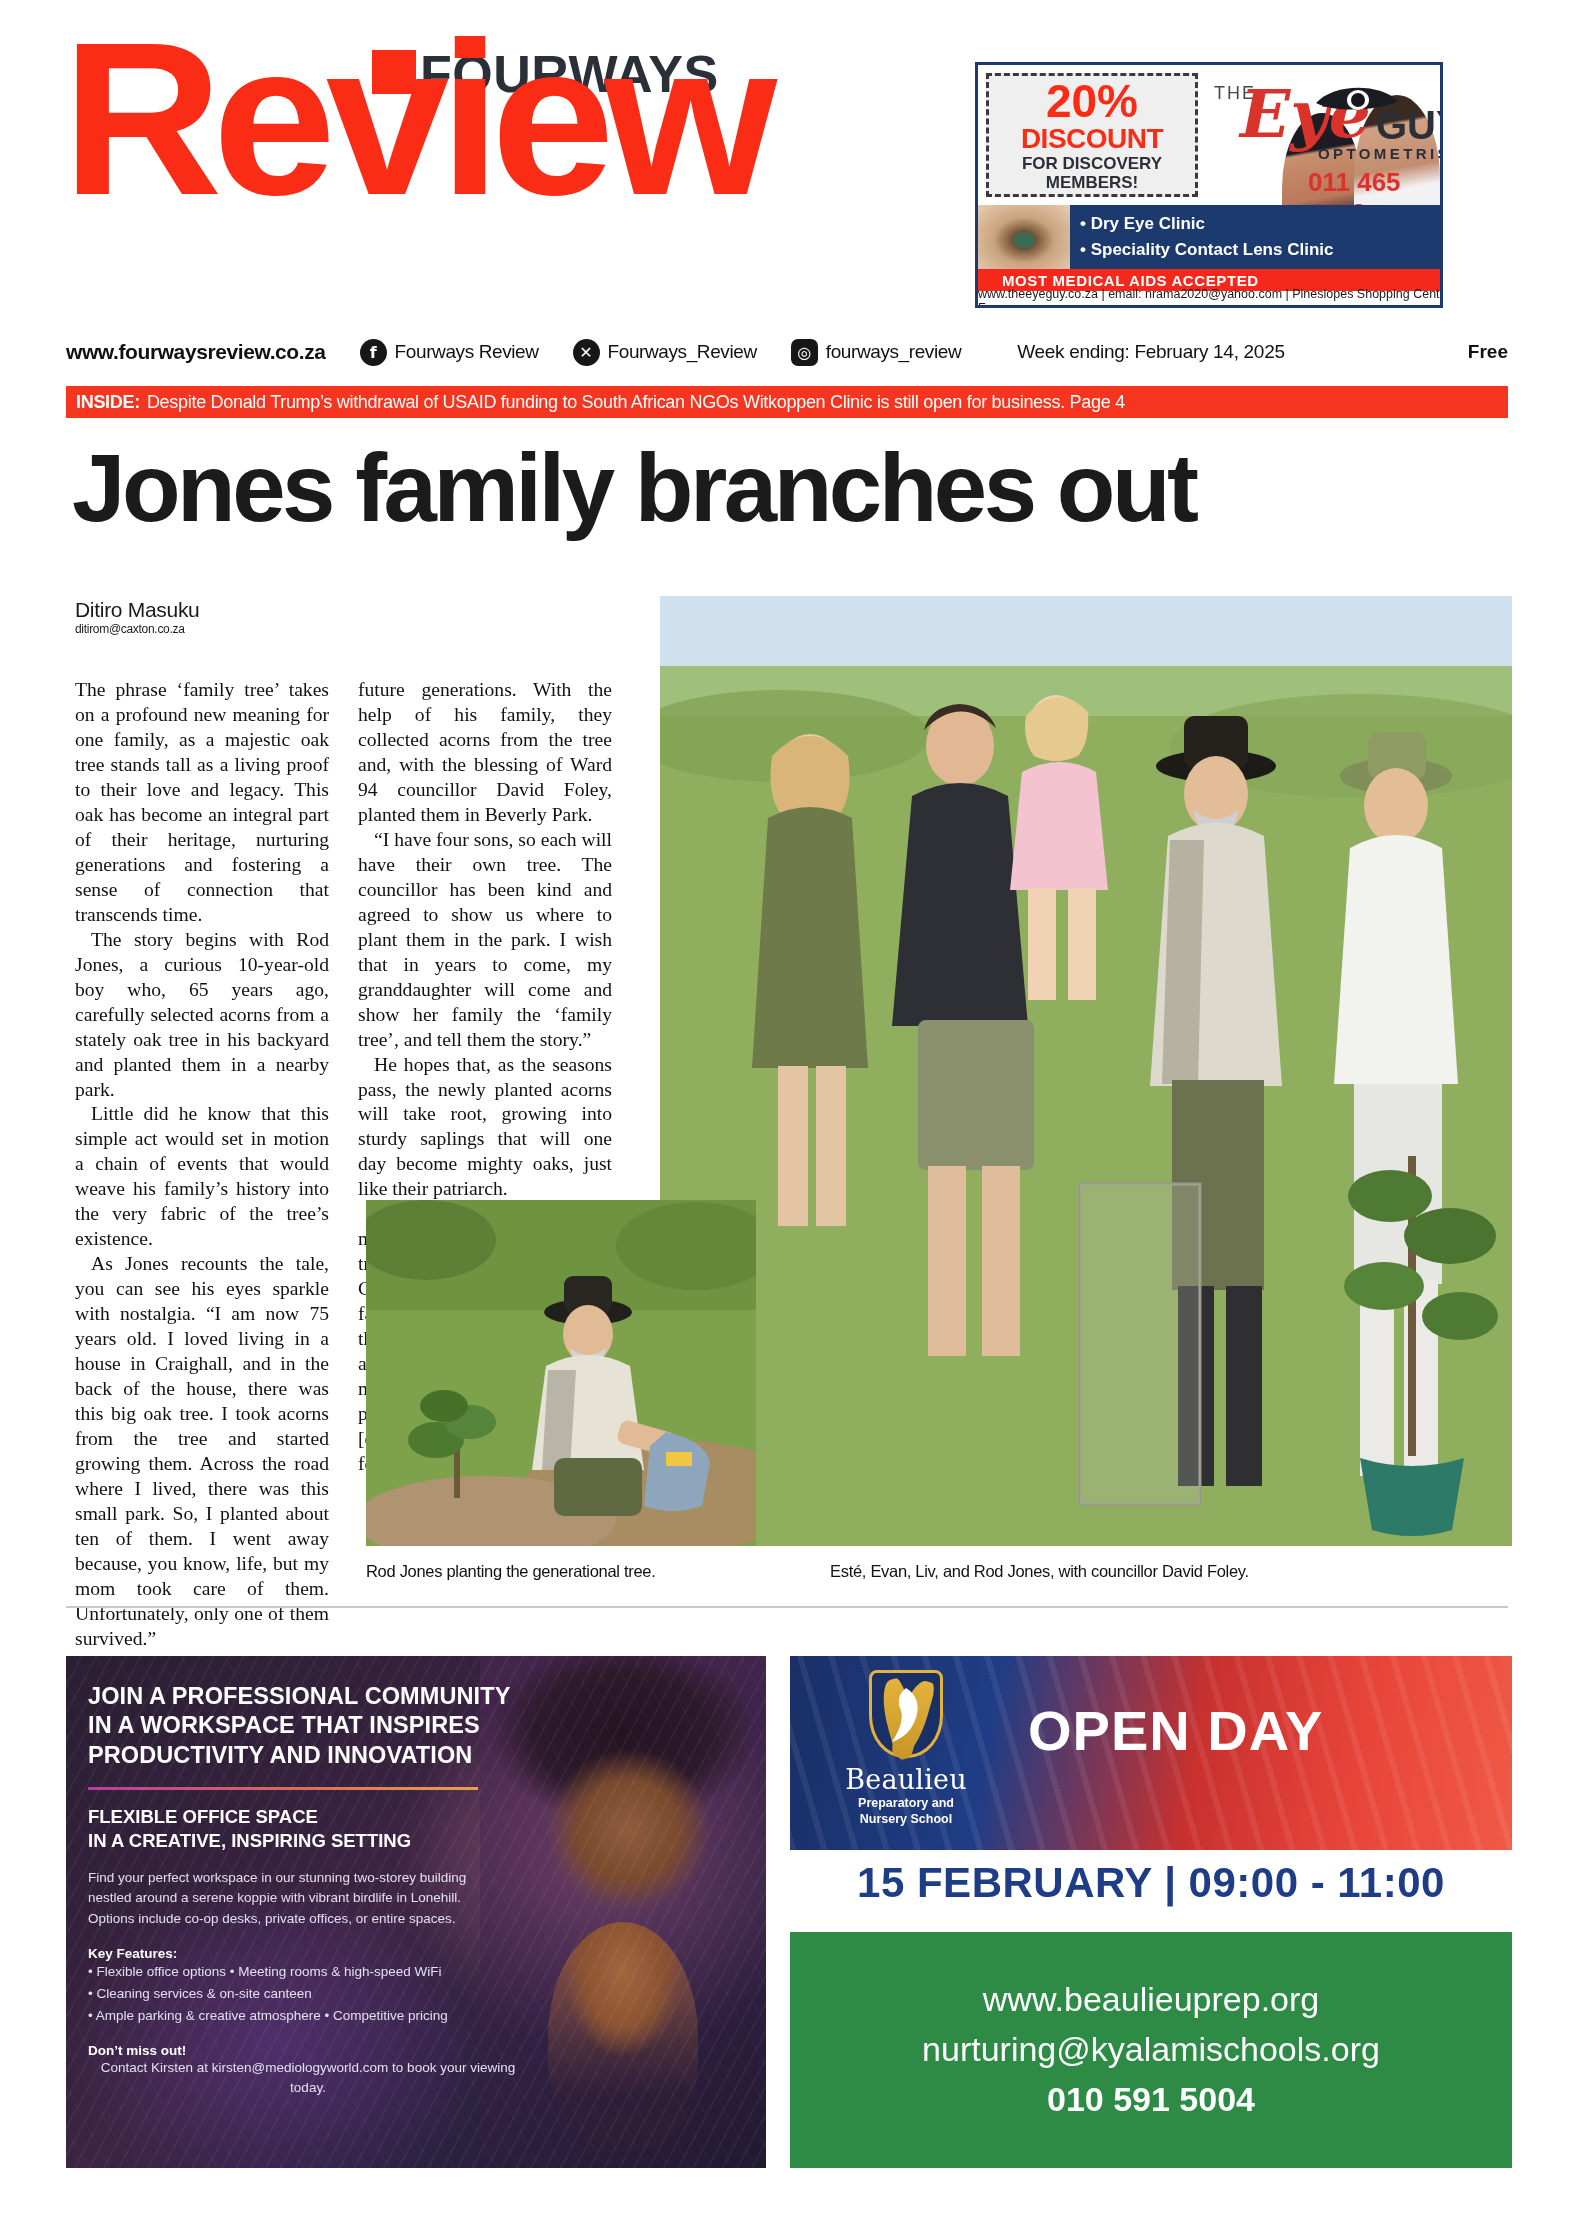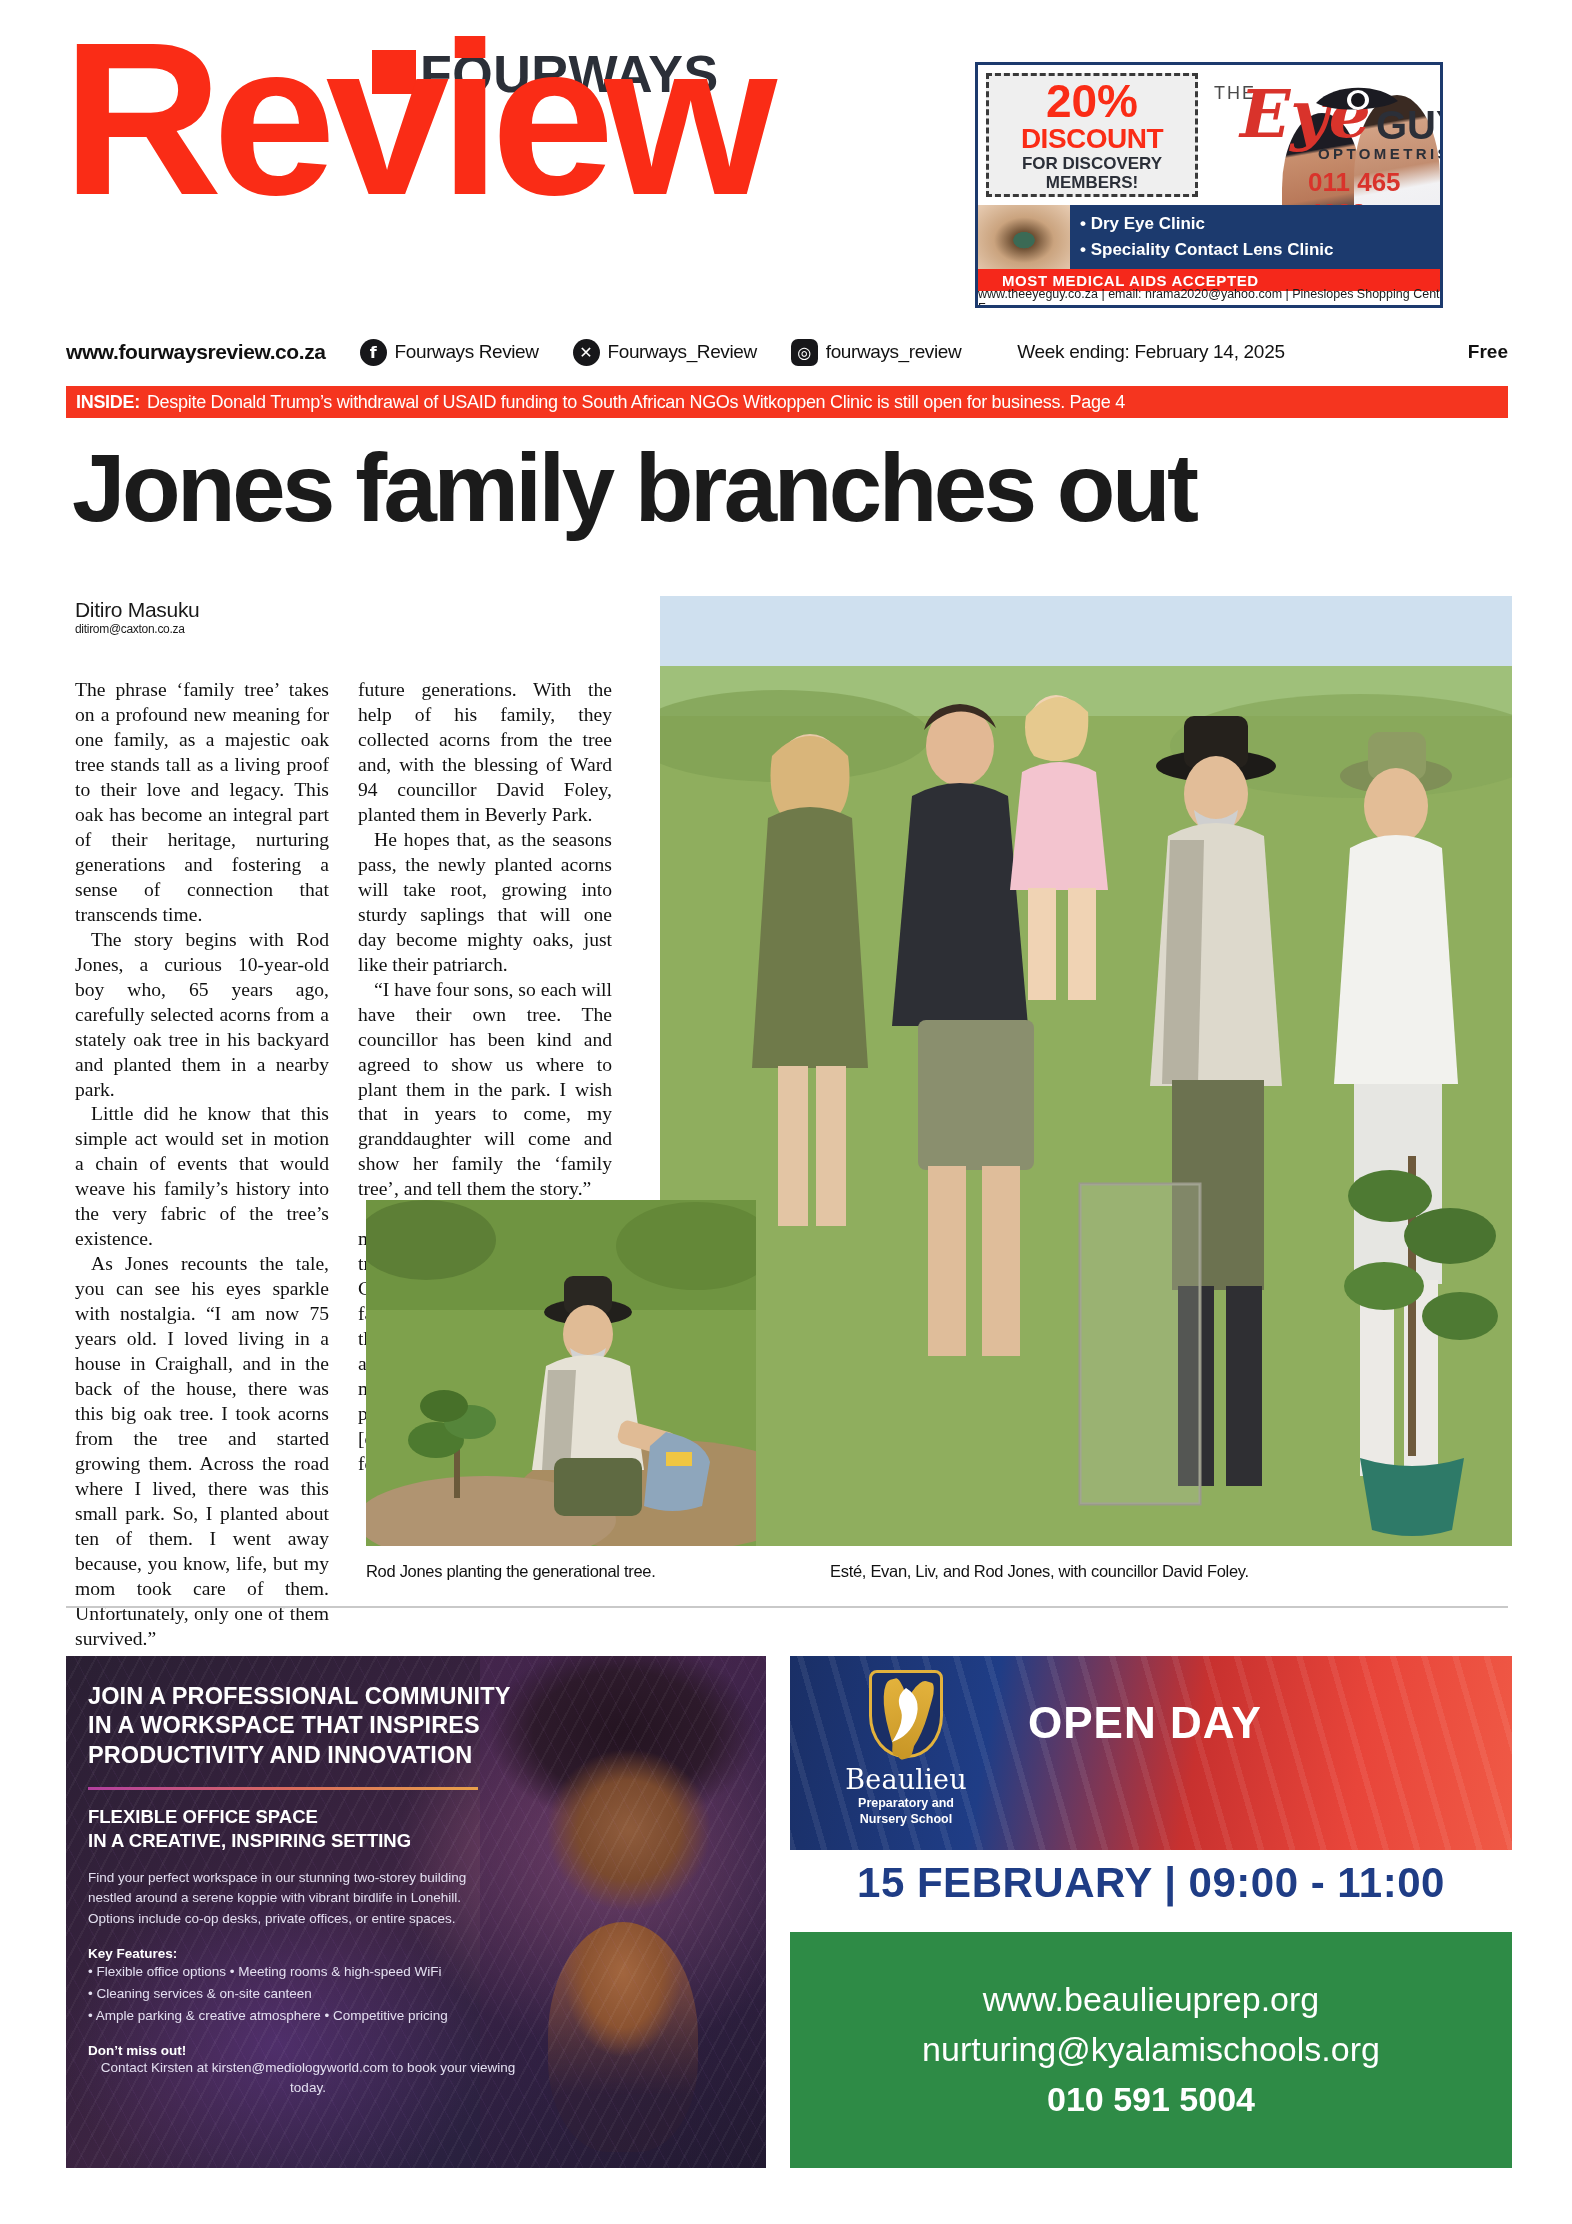--- a/index.html
+++ b/index.html
@@ -247,21 +247,21 @@
     position: absolute; top: 6px; width: 26px; height: 80px;
     background: linear-gradient(180deg,#e3b23c,#c89626);
     border-radius: 60% 20% 60% 20%;
   }
   .ar-wreathL { left: 14px; transform: rotate(-16deg); }
   .ar-wreathR { right: 14px; transform: rotate(16deg); }
   .ar-beaulieu { color:#fff; font-family:"DejaVu Serif", serif; font-size: 27px; margin-top: 6px; letter-spacing: 0.2px;}
   .ar-prep { color:#fff; font-size: 12.5px; font-weight:700; line-height: 1.22; margin-top: 1px;}
   .ar-openday {
     position: absolute; left: 238px; top: 42px; z-index:3;
-    color:#fff; font-weight:700; font-size: 44px; letter-spacing: 1px;
+    color:#fff; font-weight:700; font-size: 56px; letter-spacing: 1px;
   }
   .ar-prepnur {
     position: absolute; left: 238px; top: 106px; z-index:3;
     color:#fff; font-weight:700; font-size: 30px; letter-spacing: 0.4px;
   }
   .ar-date {
     position: absolute; left: 0; top: 194px; width: 722px; height: 66px;
     background: #fff; display: flex; align-items: center; justify-content: center;
     color: #1f3d86; font-weight: 700; font-size: 42px; letter-spacing: 0.5px;
   }
@@ -353,22 +353,22 @@
       <p class="first">The phrase ‘family tree’ takes on a profound new meaning for one family, as a majestic oak tree stands tall as a living proof to their love and legacy. This oak has become an integral part of their heritage, nurturing generations and fostering a sense of connection that transcends time.</p>
       <p>The story begins with Rod Jones, a curious 10-year-old boy who, 65 years ago, carefully selected acorns from a stately oak tree in his backyard and planted them in a nearby park.</p>
       <p>Little did he know that this simple act would set in motion a chain of events that would weave his family’s history into the very fabric of the tree’s existence.</p>
       <p>As Jones recounts the tale, you can see his eyes sparkle with nostalgia. “I am now 75 years old. I loved living in a house in Craighall, and in the back of the house, there was this big oak tree. I took acorns from the tree and started growing them. Across the road where I lived, there was this small park. So, I planted about ten of them. I went away because, you know, life, but my mom took care of them. Unfortunately, only one of them survived.”</p>
       <p>Years passed, and Jones’ life took him on a journey that would lead him to build a family of his own. But the memory of that oak tree remained etched in his heart.</p>
       <p>One day, he decided to share the story with his loved ones, gathering them around the tree, now a towering giant with a trunk so wide it defies embracing.</p>
       <p>As they stood together, Jones revealed his dream of ensuring the tree’s legacy lived on through</p>
     </div>
   <div class="col col2" id="col2">
       <p class="first">future generations. With the help of his family, they collected acorns from the tree and, with the blessing of Ward 94 councillor David Foley, planted them in Beverly Park.</p>
+      <p>“I have four sons, so each will have their own tree. The councillor has been kind and agreed to show us where to plant them in the park. I wish that in years to come, my granddaughter will come and show her family the ‘family tree’, and tell them the story.”</p>
       <p>He hopes that, as the seasons pass, the newly planted acorns will take root, growing into sturdy saplings that will one day become mighty oaks, just like their patriarch.</p>
-      <p>“I have four sons, so each will have their own tree. The councillor has been kind and agreed to show us where to plant them in the park. I wish that in years to come, my granddaughter will come and show her family the ‘family tree’, and tell them the story.”</p>
       <p>“I even wrote a little book for my granddaughter about the tree. It is titled: Big Huge Gigantic Enormous Tree. A fun fact about the original tree is that it came from Stellenbosch, and was planted next door to me, and then from that tree, I planted my tree. I believe this [one planted at the park] is the forth generation of the tree.”</p>
     </div>
 
   <div class="photo-main">
     <svg width="852" height="950" viewBox="0 0 852 950">
       <rect x="0" y="0" width="852" height="90" fill="#cfe0ef"></rect>
       <rect x="0" y="70" width="852" height="70" fill="#9fc07a"></rect>
       <rect x="0" y="120" width="852" height="830" fill="#8fae5e"></rect>
       <ellipse cx="120" cy="140" rx="150" ry="46" fill="#7f9f52" opacity="0.7"></ellipse>
       <ellipse cx="700" cy="150" rx="190" ry="52" fill="#86a75a" opacity="0.7"></ellipse>

